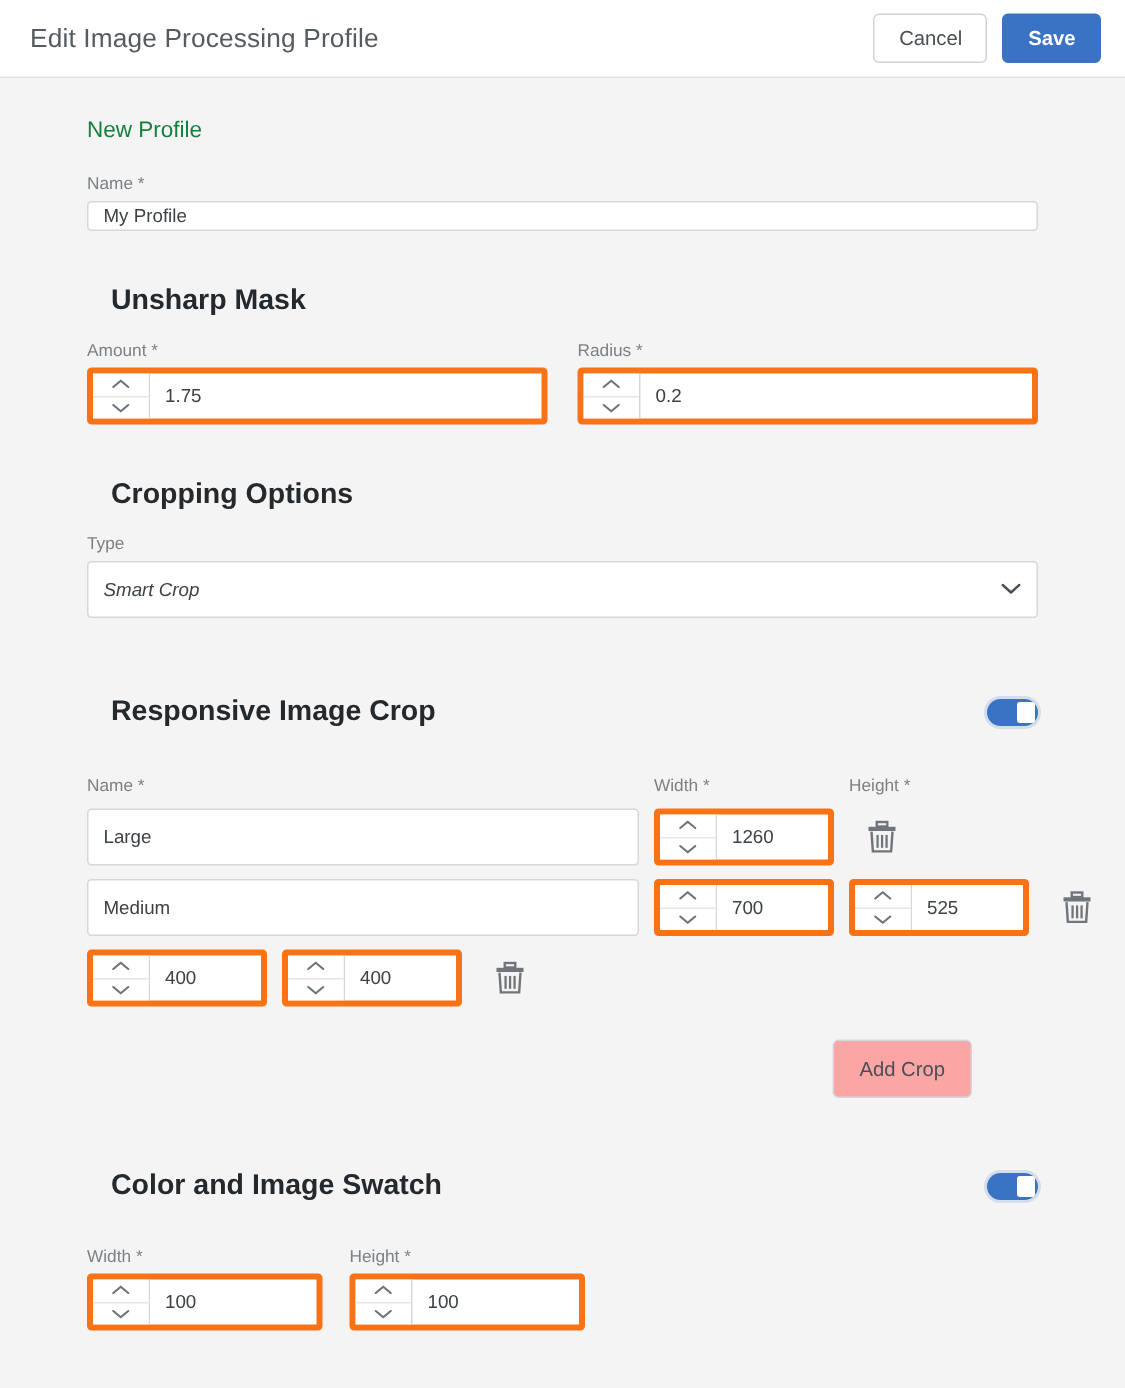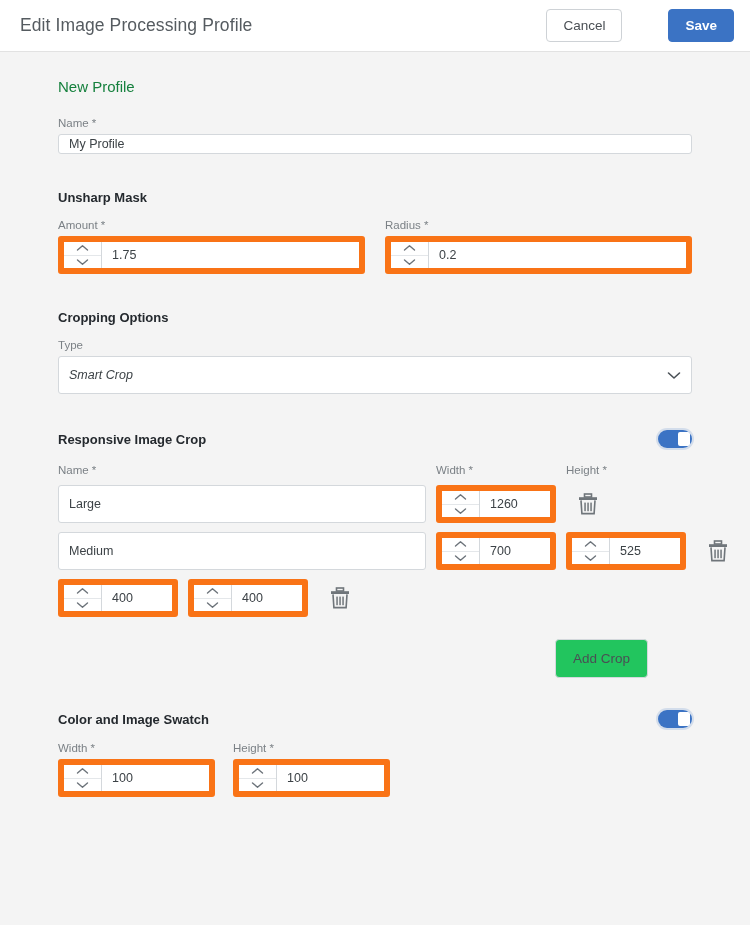--- a/index.html
+++ b/index.html
@@ -40,41 +40,40 @@
   .btn-secondary {
     background: #ffffff;
     border: 1px solid #ced2d6;
     color: #4a4f54;
   }
   .btn-primary {
     background: #3b73c4;
     border: 1px solid #3b73c4;
     color: #ffffff;
     font-weight: 600;
-    margin-left: 36px;
   }
 
   
   .page {
     padding: 26px 58px 0 58px;
     height: 873px;
   }
 
   .page-heading {
     font-size: 15px;
     font-weight: 400;
     color: #15803d;
     margin: 0 0 22px 0;
   }
 
   .section-title {
-    font-size: 13px;
+    font-size: 19px;
     font-weight: 700;
     color: #24292e;
-    margin: 0;
+    margin: 16px;
   }
 
   .field-label {
     font-size: 11.5px;
     color: #7b8186;
     margin-bottom: 5px;
     display: block;
   }
 
   .text-input {
@@ -87,21 +86,21 @@
     font-family: "Liberation Sans", sans-serif;
     font-size: 12.5px;
     color: #3c4246;
     outline: none;
   }
 
   
   .spinner {
     display: flex;
     height: 38px;
-    border: 6px solid #f97316;
+    border: 4px solid #f97316;
     border-radius: 3px;
     background: #fff;
     overflow: hidden;
   }
   .spin-btns {
     width: 38px;
     display: flex;
     flex-direction: column;
     border-right: 1px solid #d4d8dc;
     flex: 0 0 38px;
@@ -205,21 +204,21 @@
     cursor: pointer; line-height: 0;
   }
 
   .addcrop-wrap {
     display: flex;
     justify-content: flex-end;
     padding-right: 44px;
     margin-top: 22px;
   }
   .btn-addcrop {
-    background: #22c55e;
+    background: #fca5a5;
     border: 1px solid #d4d8dc;
     border-radius: 4px;
     padding: 11px 17px;
     font-size: 13.5px;
     color: #4a4f54;
     cursor: pointer;
     font-family: "Liberation Sans", sans-serif;
   }
 
   .swatch-fields {

